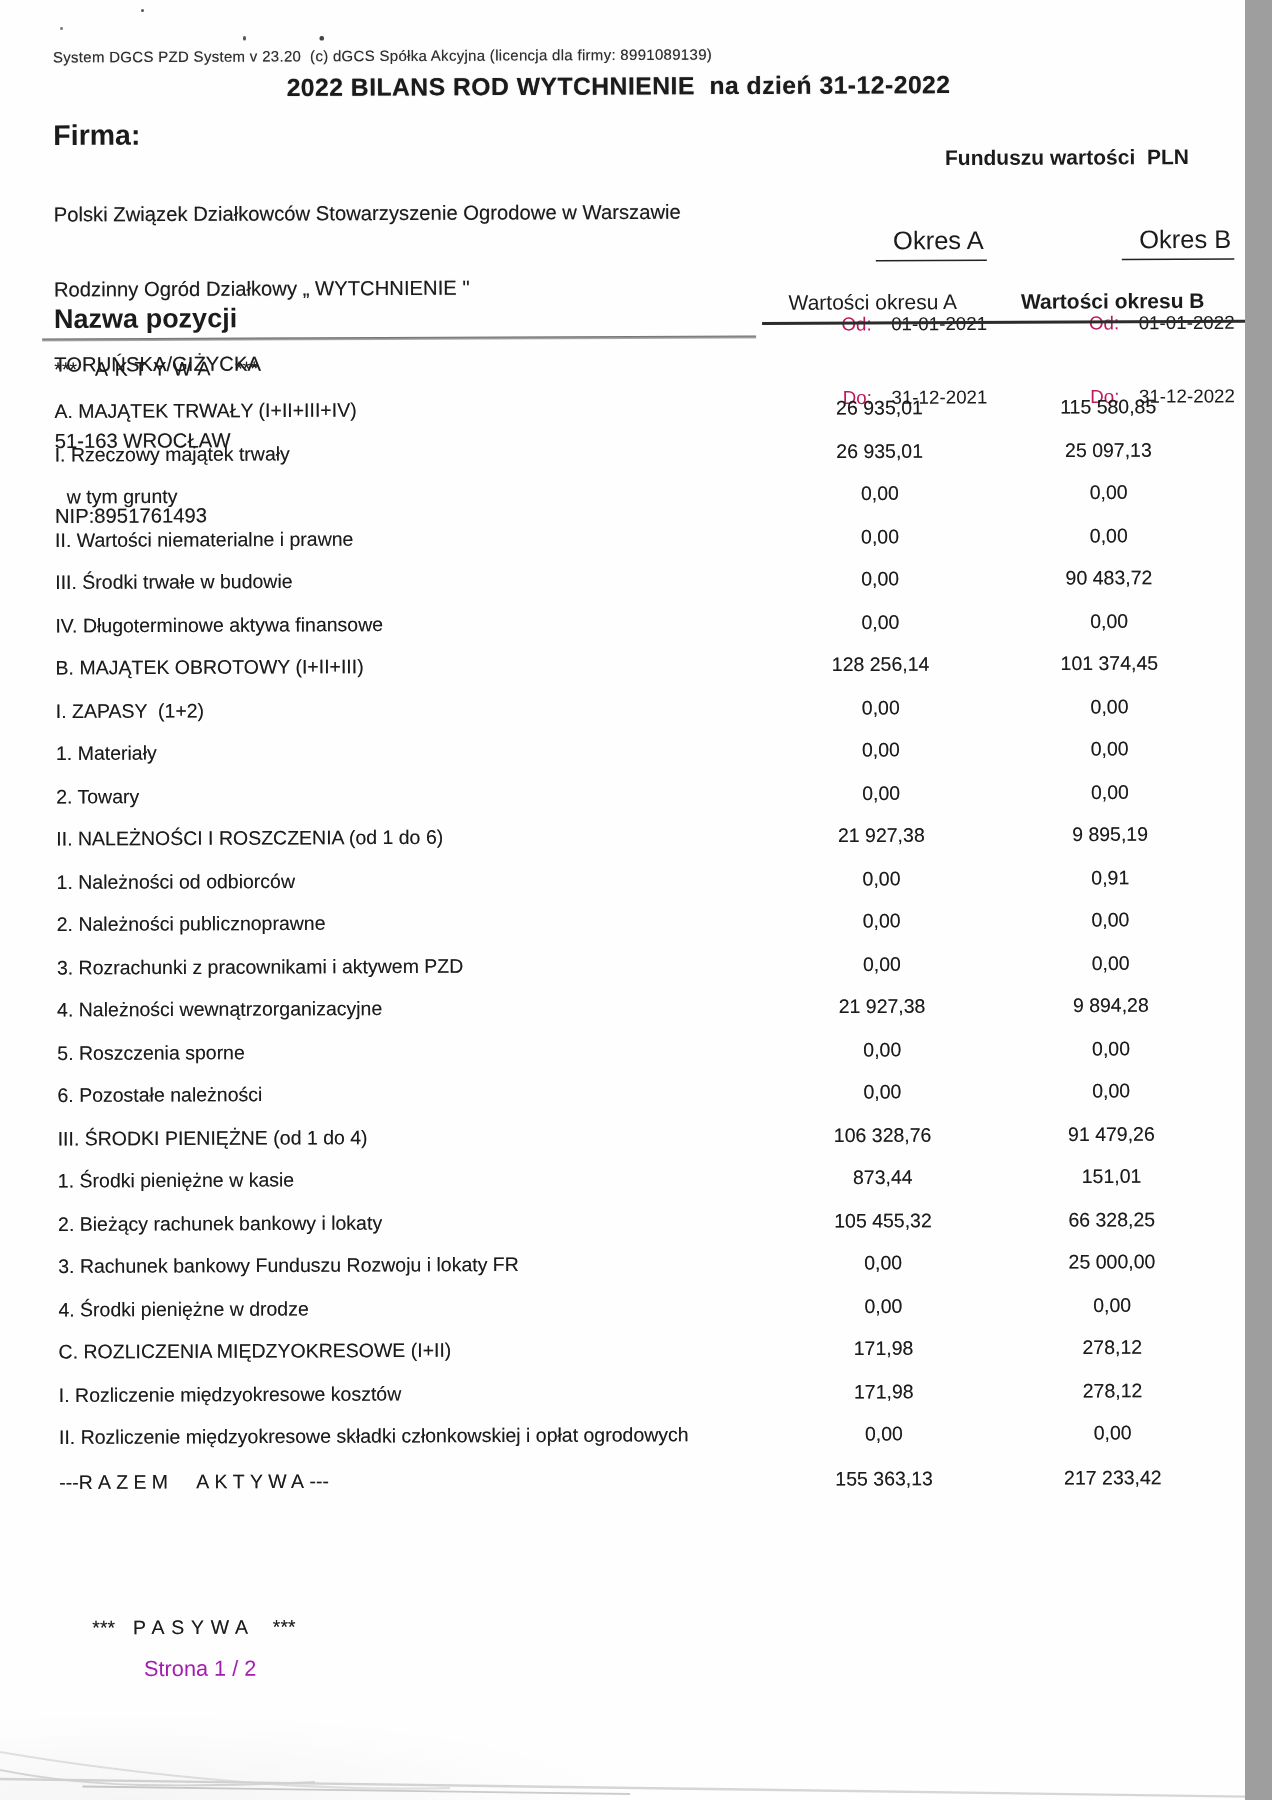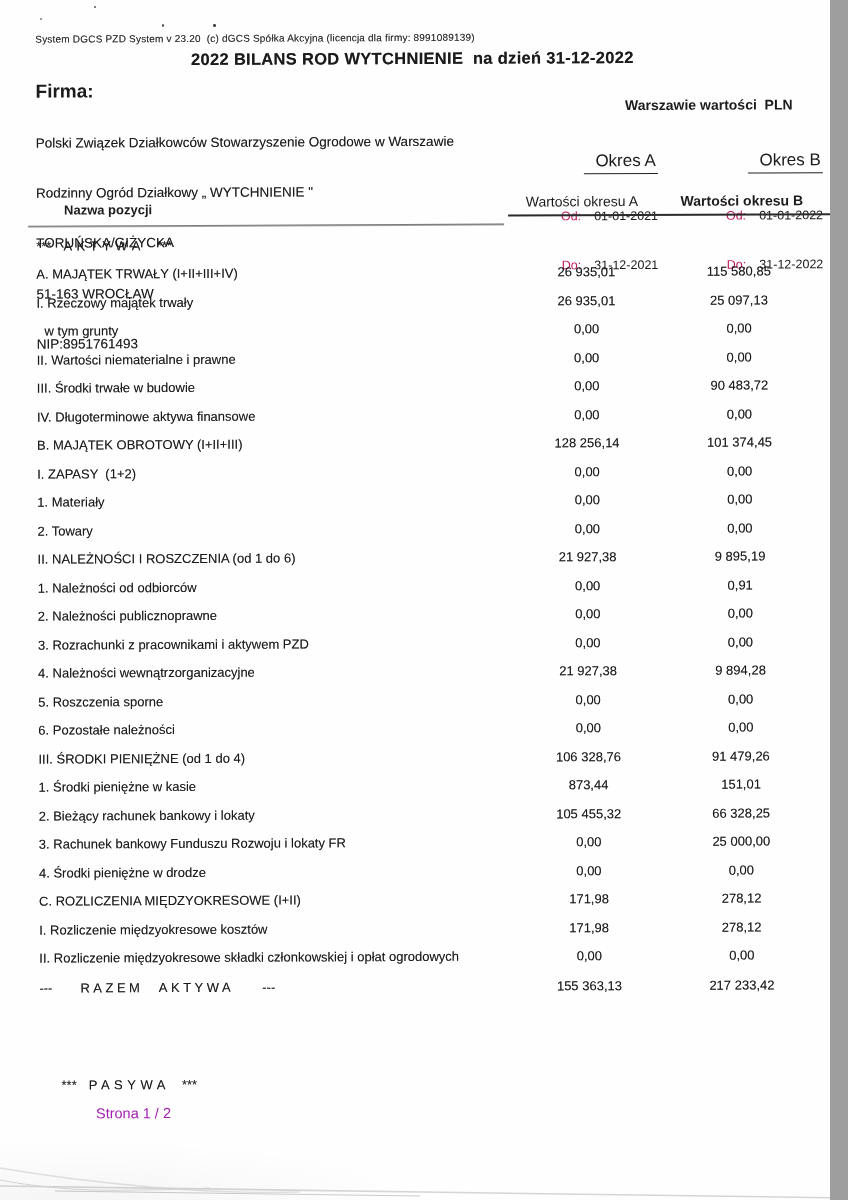--- a/index.html
+++ b/index.html
@@ -17,35 +17,35 @@
   .firm-lines{position:absolute;left:38px;top:100px;font-size:13.5px;line-height:16.8px;
     text-shadow:0 0 .45px rgba(40,40,40,.5);}
   .values-note{position:absolute;right:35px;top:98px;font-size:14px;font-weight:bold;}
   .period{position:absolute;top:124px;width:162px;font-size:12.5px;}
   .period.a{left:498px;} .period.b{left:663px;}
   .p-name{text-align:right;font-weight:normal;font-size:17px;}
   .p-name span{display:inline-block;border-bottom:1.6px solid #222;padding:0 2px 2px 12px;}
   .p-row{display:grid;grid-template-columns:1fr 77px;margin-top:7px;}
   .p-row .pl{text-align:right;color:#be185d;}
   .p-row .pv{text-align:right;}
-  .name-hdr{position:absolute;left:38px;top:201px;font-size:13px;font-weight:bold;margin-left:28px;}
+  .name-hdr{position:absolute;left:38px;top:201px;font-size:18px;font-weight:bold;}
   .hdr-a{position:absolute;right:190px;top:194px;font-size:14px;font-weight:normal;}
   .hdr-b{position:absolute;right:25px;top:194px;font-size:14px;font-weight:bold;}
   .rule-left{position:absolute;left:30px;top:224px;width:476px;height:2px;
     background:linear-gradient(#6a6a6a,#b5b5b5);}
   .rule-right{position:absolute;left:510px;top:215px;width:338px;height:2px;background:#2b2b2b;}
   .rows{position:absolute;left:38px;top:230px;width:785px;}
   .trow{display:grid;grid-template-columns:1fr 140px 165px;height:28.5px;align-items:center;
     font-size:13px;text-shadow:0 0 .4px rgba(40,40,40,.5);}
   .trow .cl{overflow:hidden;}
   .trow.indent .cl{padding-left:8px;}
   .trow .cv{text-align:center;}
   .trow.section .cl .spaced{letter-spacing:4.5px;margin:10px 12px;}
   .trow.total{height:30px;}
-  .trow.total .cl .spaced{letter-spacing:3.5px;word-spacing:9px;margin:0 28px;}
+  .trow.total .cl .spaced{letter-spacing:3.5px;word-spacing:9px;margin:0 0;}
   .mk{letter-spacing:0;color:#1f1f1f;}
   .pasywa{position:absolute;left:38px;top:1061px;font-size:13px;text-shadow:0 0 .4px rgba(40,40,40,.5);}
   .pasywa .spaced{letter-spacing:4.5px;margin:0 12px;}
   .page-num{position:absolute;left:94px;top:1104px;font-size:14.5px;color:#a21caf;}
   .speck{position:absolute;border-radius:50%;background:#555;}
   .artifacts{position:absolute;inset:0;pointer-events:none;}
   .shade{position:absolute;left:0;bottom:0;width:420px;height:60px;
     background:radial-gradient(ellipse at 20% 100%,rgba(0,0,0,.035),rgba(0,0,0,0) 70%);}
 </style>
 </head>
@@ -74,21 +74,21 @@
 
     <div class="firm-label">Firma:</div>
     <div class="firm-lines">
       <div>Polski Związek Działkowców Stowarzyszenie Ogrodowe w Warszawie</div>
       <div>Rodzinny Ogród Działkowy „ WYTCHNIENIE "</div>
       <div>TORUŃSKA/GIŻYCKA</div>
       <div>51-163 WROCŁAW</div>
       <div>NIP:8951761493</div>
     </div>
 
-    <div class="values-note">Warszawie wartości  PLN</div>
+    <div class="values-note">Funduszu wartości  PLN</div>
 
     <div class="period a">
       <div class="p-name"><span>Okres A</span></div>
       <div class="p-row">
         <span class="pl">Od:</span>
         <span class="pv">01-01-2021</span>
       </div>
       <div class="p-row">
         <span class="pl">Do:</span>
         <span class="pv">31-12-2021</span>

